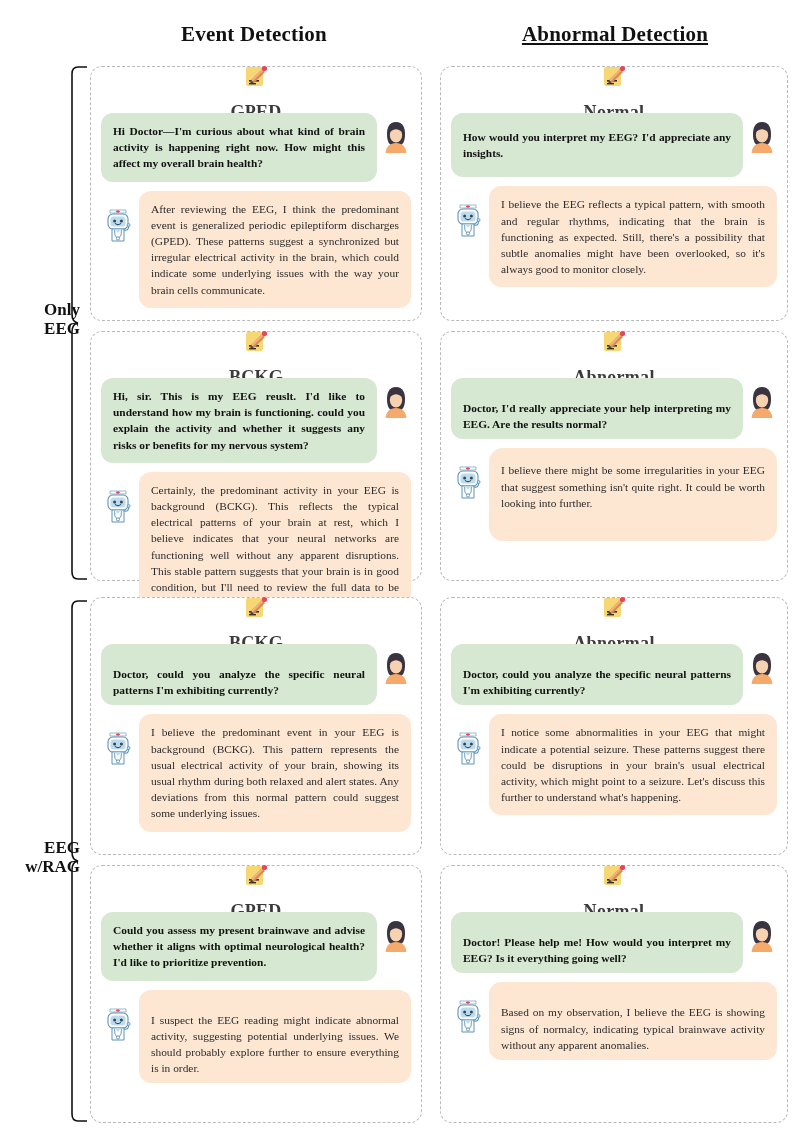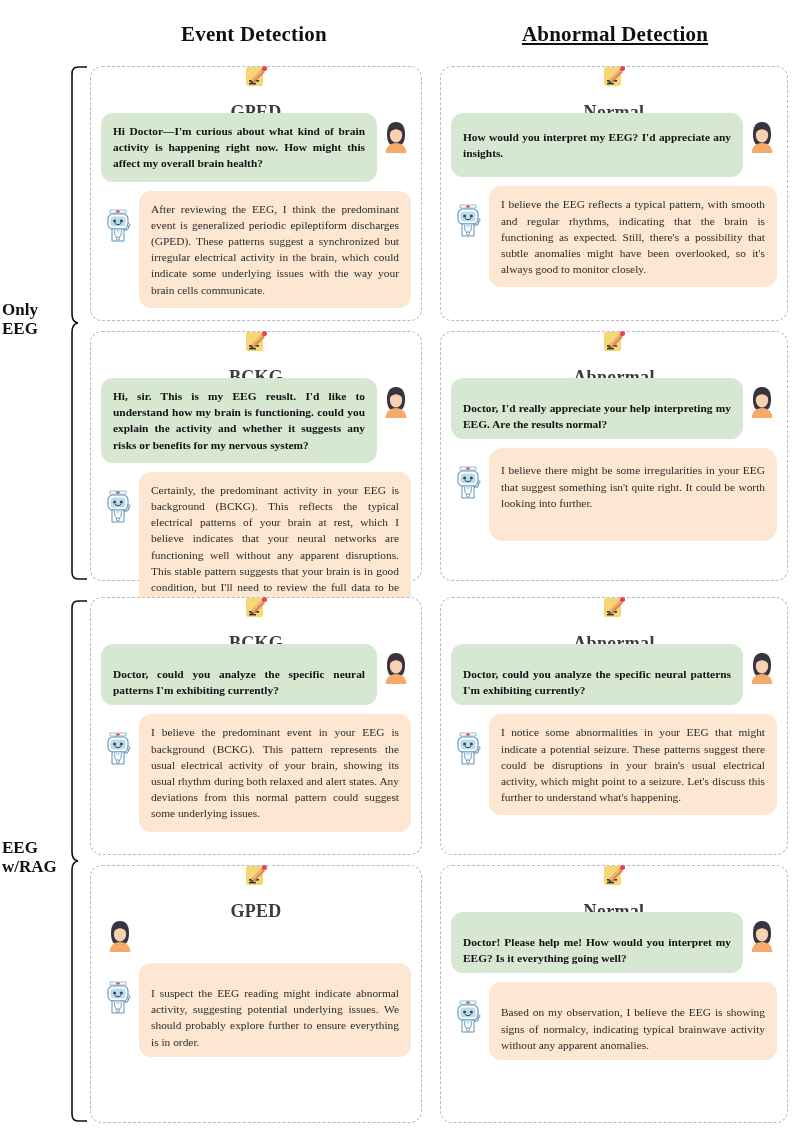--- a/index.html
+++ b/index.html
@@ -22,21 +22,21 @@
     font-weight:bold;font-size:21px;letter-spacing:.2px;
     color:#111;text-align:center;
   }
   .col-header.left{left:85px;width:338px;}
   .col-header.right{left:440px;width:350px;text-decoration:underline;}
 
   
   .group-label{
     position:absolute;
     width:78px;
-    text-align:left;
+    text-align:right;
     font-family:"Liberation Serif", serif;
     font-weight:bold;font-size:17px;line-height:19px;
     color:#111;
   }
   .group-label.g0{left:2px;top:300px;}
   .group-label.g1{left:2px;top:838px;}
 
   
   .bracket{position:absolute;}
   .bracket svg{display:block;}
@@ -76,21 +76,21 @@
     font-family:"Liberation Serif", serif;
     font-weight:bold;font-size:18px;
     color:#3b3b3b;
     letter-spacing:.3px;
   }
 
   .msgs{padding:2px 10px 8px 10px;}
 
   
   .msg{display:flex;align-items:flex-start;}
-  .msg.user{justify-content:space-between;}
+  .msg.user{justify-content:flex-end;}
   .msg.bot{justify-content:flex-start;margin-top:9px;}
 
   .bubble{
     box-sizing:border-box;
     border-radius:12px;
     padding:10px 12px;
     font-family:"Liberation Serif", serif;
     font-size:11.4px;
     line-height:16.2px;
     text-align:justify;
@@ -473,20 +473,21 @@
           <path d="M6 16 L17 5 L20 8 L9 19 Z" fill="#d98a52"></path>
           <path d="M6 16 L17 5 L18.5 6.5 L7.5 17.5 Z" fill="#f0b27a"></path>
           <circle cx="19.5" cy="4.5" r="2.6" fill="#e8455a"></circle>
           <path d="M6 16 L5.2 19.5 L8.8 18.8 Z" fill="#4a4a4a"></path>
         </svg>
       </span>
       <span class="panel-title-text">GPED</span>
     </div>
     <div class="msgs">
       <div class="msg user">
+        <div class="bubble user">Could you assess my present brainwave and advise whether it aligns with optimal neurological health? I'd like to prioritize prevention.</div>
         <span class="avatar woman">
           <svg width="30" height="36" viewBox="0 0 30 36">
             <path d="M15 3 C8 3 6 9 6 15 C6 22 8 25 10 26 L20 26 C22 25 24 22 24 15 C24 9 22 3 15 3 Z" fill="#3a3440"></path>
             <ellipse cx="15" cy="16" rx="6.2" ry="7.6" fill="#f7d2b0"></ellipse>
             <path d="M15 5 C10 5 9 9 9.2 13 C11 11 13 10.2 15 10.2 C17 10.2 19 11 20.8 13 C21 9 20 5 15 5 Z" fill="#3a3440"></path>
             <path d="M15 24 C9 24 5 27.5 4.6 34 L25.4 34 C25 27.5 21 24 15 24 Z" fill="#f5a96a"></path>
           </svg>
         </span>
       </div>
       <div class="msg bot">

